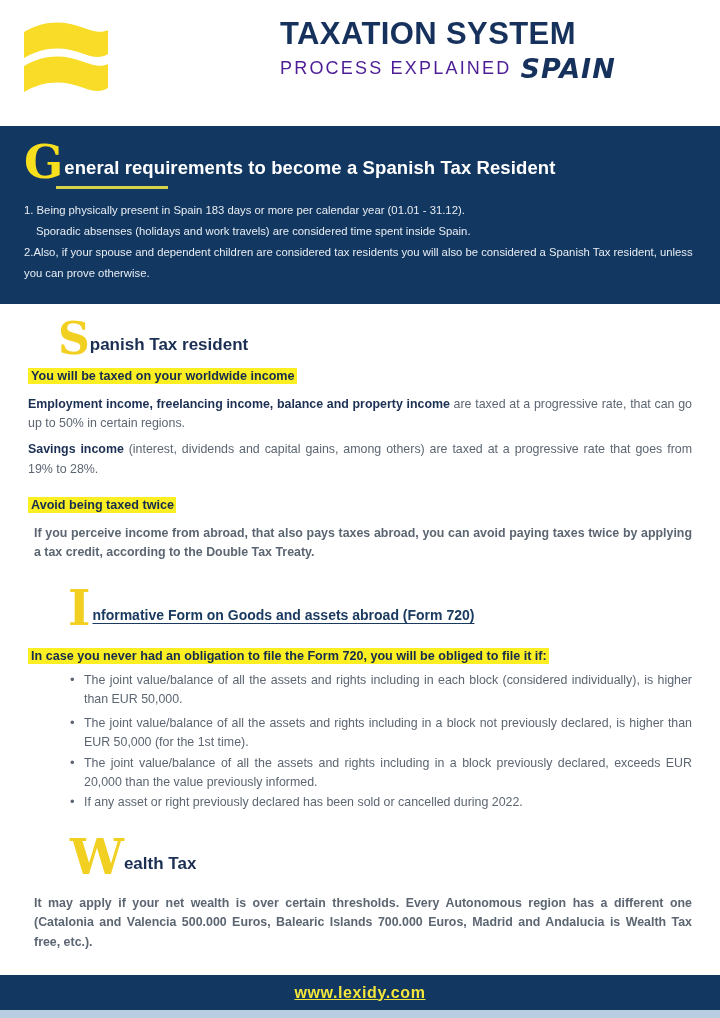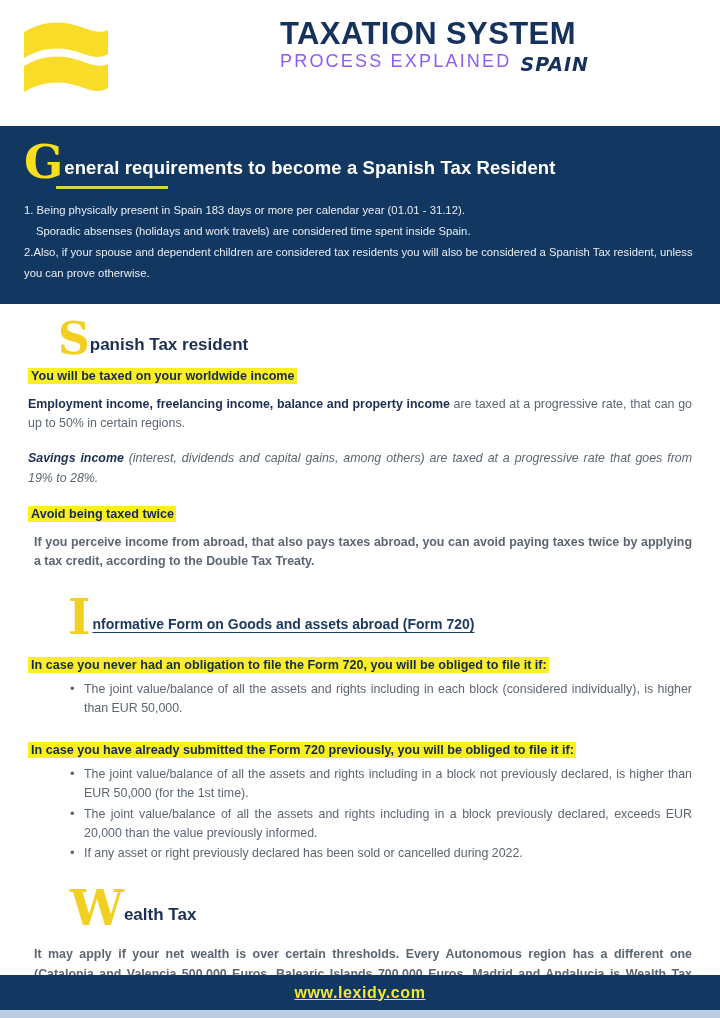--- a/index.html
+++ b/index.html
@@ -45,27 +45,27 @@
     white-space: nowrap;
   }
   .subtitle-row {
     display: flex;
     align-items: flex-end;
     gap: 9px;
     margin-top: 1px;
   }
   .title-sub {
     font-size: 18px;
-    color: #8b5cf6;
+    color: #4c1d95;
     letter-spacing: 2.2px;
     line-height: 1.1;
     font-weight: normal;
   }
   .title-country {
-    font-size: 19px;
+    font-size: 27px;
     color: #16325c;
     font-weight: bold;
     font-style: italic;
     font-family: "DejaVu Sans", sans-serif;
     letter-spacing: 1px;
     line-height: 1;
     transform: translateY(3px);
     text-align: center;
   }
 
@@ -160,21 +160,21 @@
   }
   .hl-row { margin: 11px 0 0 0; }
 
   p.body {
     font-size: 12.4px;
     line-height: 1.55;
     color: #5c6672;
     text-align: justify;
     margin: 9px 0 0 0;
   }
-  p.body.tight { margin-top: 16px; font-style: italic; }
+  p.body.tight { margin-top: 7px; }
   p.body b, p.body strong {
     color: #1b2f53;
     font-weight: bold;
   }
   p.body.indent-sm { padding-left: 6px; font-weight: bold; }
 
   ul.bullets {
     margin: 5px 0 0 0;
     padding-left: 34px;
     list-style: none;
@@ -292,23 +292,20 @@
   </div>
 
   <div class="hl-row" style="margin-top:23px">
     <span class="hl">In case you never had an obligation to file the Form 720, you will be obliged to file it if:</span>
   </div>
 
   <ul class="bullets">
     <li>The joint value/balance of all the assets and rights including in each block (considered individually), is higher than EUR 50,000.</li>
   </ul>
 
-  <div class="hl-row" style="margin-top:22px">
-    <span class="hl">In case you have already submitted the Form 720 previously, you will be obliged to file it if:</span>
-  </div>
 
   <ul class="bullets">
     <li>The joint value/balance of all the assets and rights including in a block not previously declared, is higher than EUR 50,000 (for the 1st time).</li>
     <li>The joint value/balance of all the assets and rights including in a block previously declared, exceeds EUR 20,000 than the value previously informed.</li>
     <li style="text-align:left">If any asset or right previously declared has been sold or cancelled during 2022.</li>
   </ul>
 
   <div class="section-head" style="margin-top:22px; margin-left:42px">
     <span class="dropcap-w">W</span>
     <span class="section-title">ealth Tax</span>

